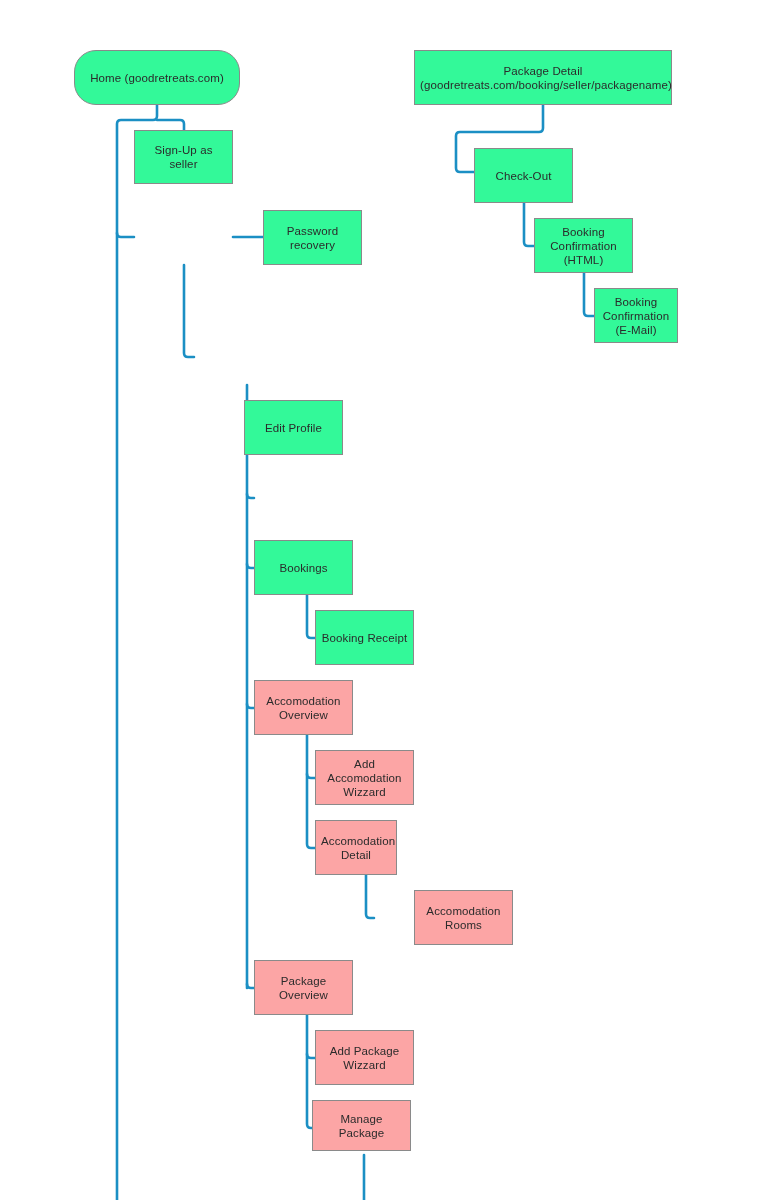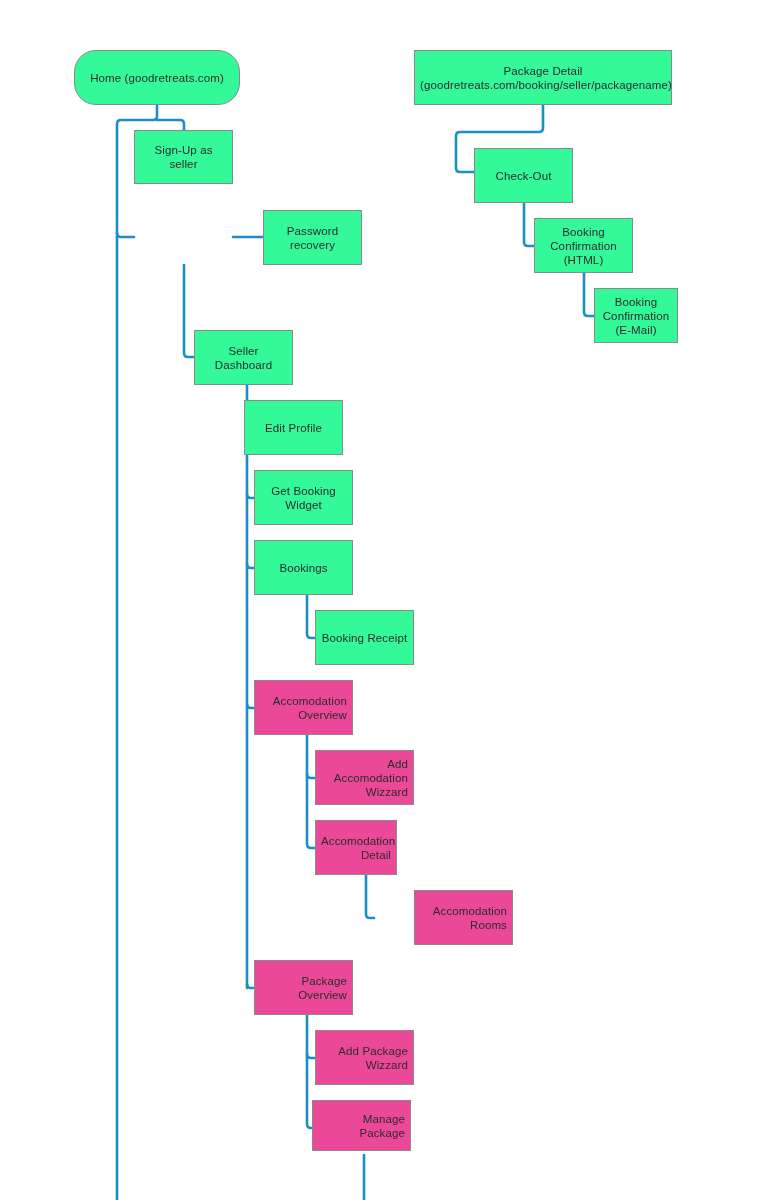--- a/index.html
+++ b/index.html
@@ -39,23 +39,22 @@
     color: #2b2b2b;
     letter-spacing: 0.01em;
     padding: 2px 5px;
     z-index: 2;
   }
   .node.green {
     background: #33f999;
     border-color: #8a8a8a;
   }
   .node.grey {
-    background: #ec4899;
+    background: #fca5a5;
     border-color: #8a8a8a;
-    text-align: right;
   }
   .node span {
     display: block;
     width: 100%;
   }
 </style>
 </head>
 <body>
 
 <div id="canvas">
@@ -103,31 +102,25 @@
 
   <div class="node green" style="left:134px; top:130px; width:99px; height:54px;">
     <span>Sign-Up as seller</span>
   </div>
 
 
   <div class="node green" style="left:263px; top:210px; width:99px; height:55px;">
     <span>Password recovery</span>
   </div>
 
-  <div class="node green" style="left:194px; top:330px; width:99px; height:55px;">
-    <span>Seller Dashboard</span>
-  </div>
 
   <div class="node green" style="left:244px; top:400px; width:99px; height:55px;text-align:center;">
     <span>Edit Profile</span>
   </div>
 
-  <div class="node green" style="left:254px; top:470px; width:99px; height:55px;">
-    <span>Get Booking Widget</span>
-  </div>
 
   <div class="node green" style="left:254px; top:540px; width:99px; height:55px;">
     <span>Bookings</span>
   </div>
 
   <div class="node green" style="left:315px; top:610px; width:99px; height:55px;">
     <span>Booking Receipt</span>
   </div>
 
   <div class="node grey" style="left:254px; top:680px; width:99px; height:55px;">

